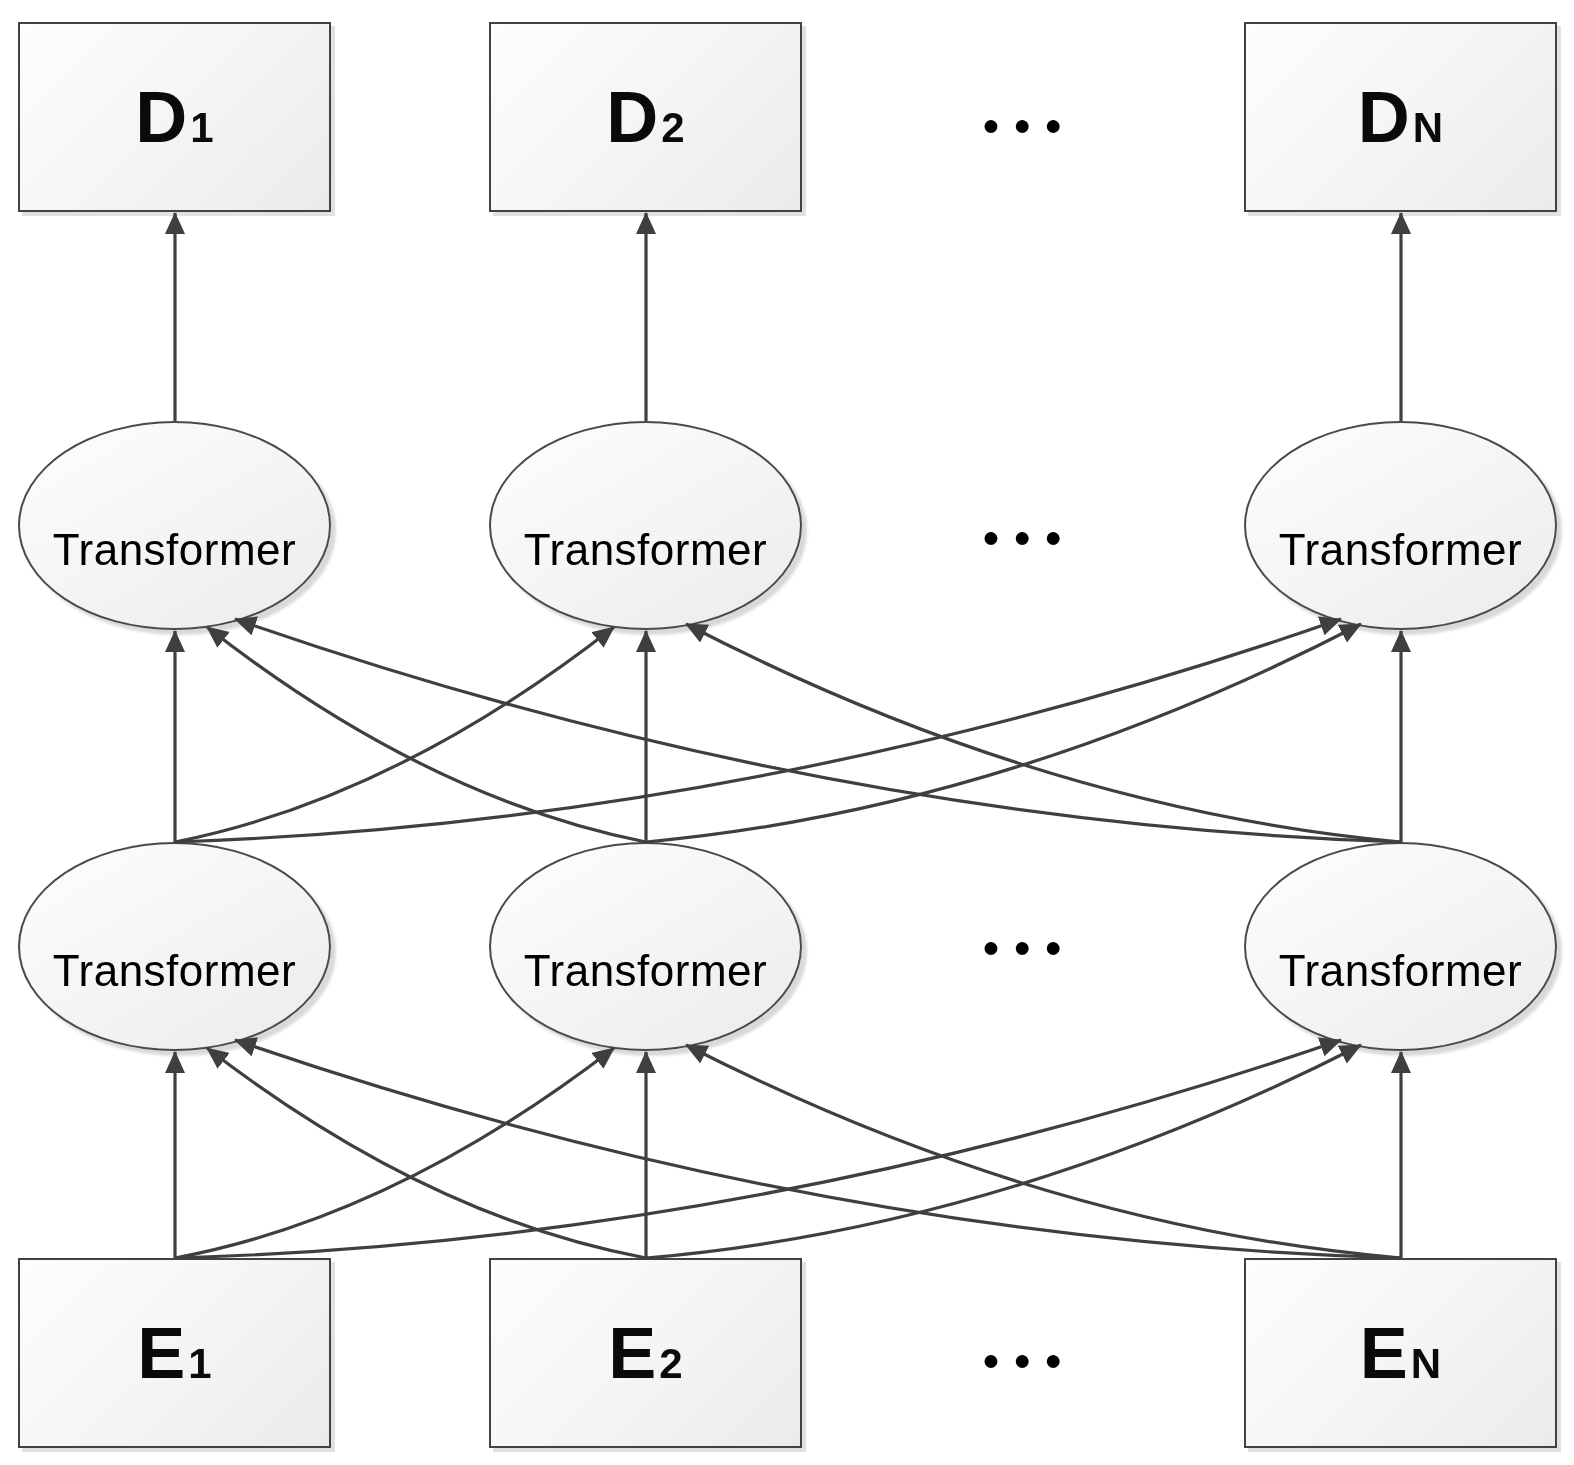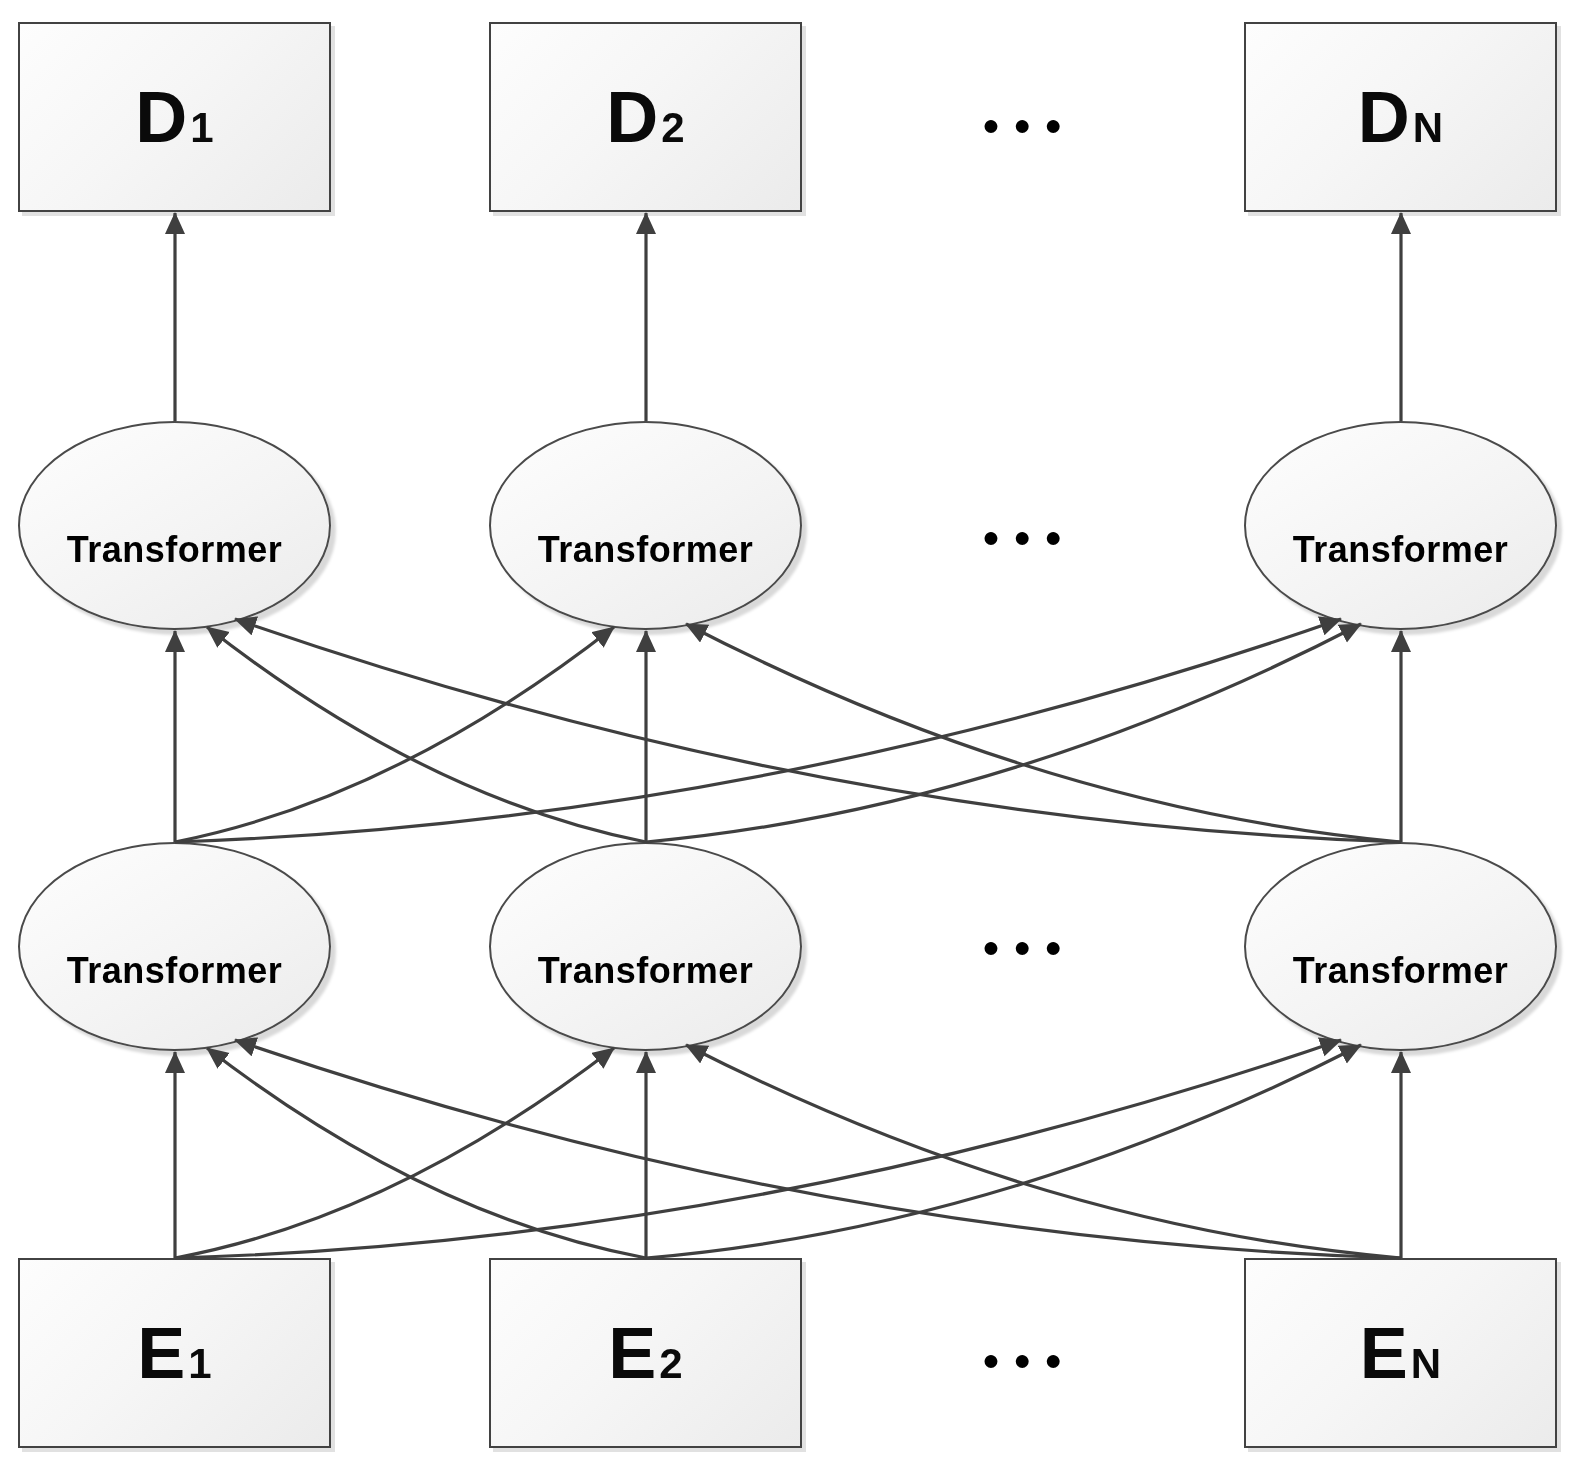--- a/index.html
+++ b/index.html
@@ -58,22 +58,22 @@
     font-size:72px;
     line-height:1;
     letter-spacing:0;
   }
   .big-label .sub{
     font-size:42px;
     font-weight:700;
     margin-left:3px;
   }
   .ellipse-label{
-    font-size:36px;
-    font-weight:700;
+    font-size:44px;
+    font-weight:400;
     color:#000000;
     letter-spacing:0.5px;
     margin-top:48px;
   }
   .dots{
     position:absolute;
     width:150px;
     height:56px;
     display:flex;
     align-items:center;

